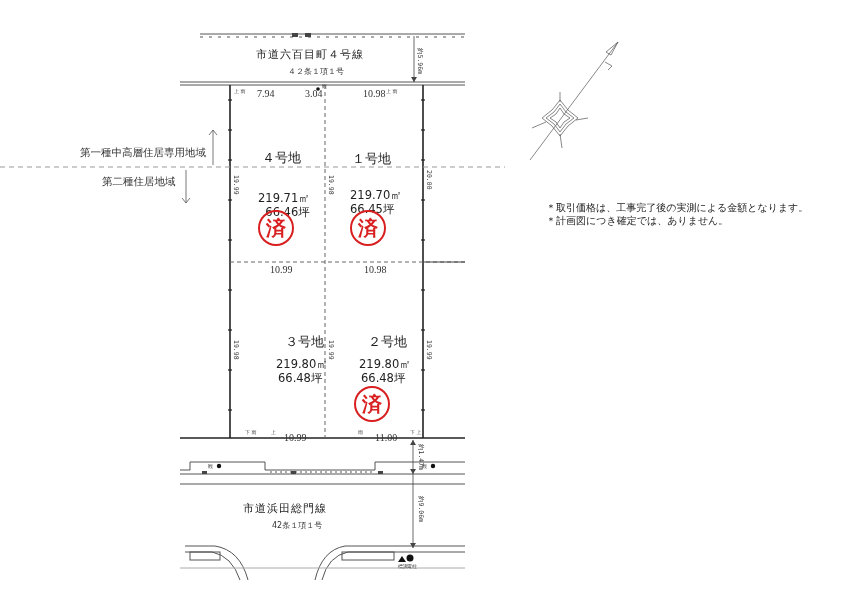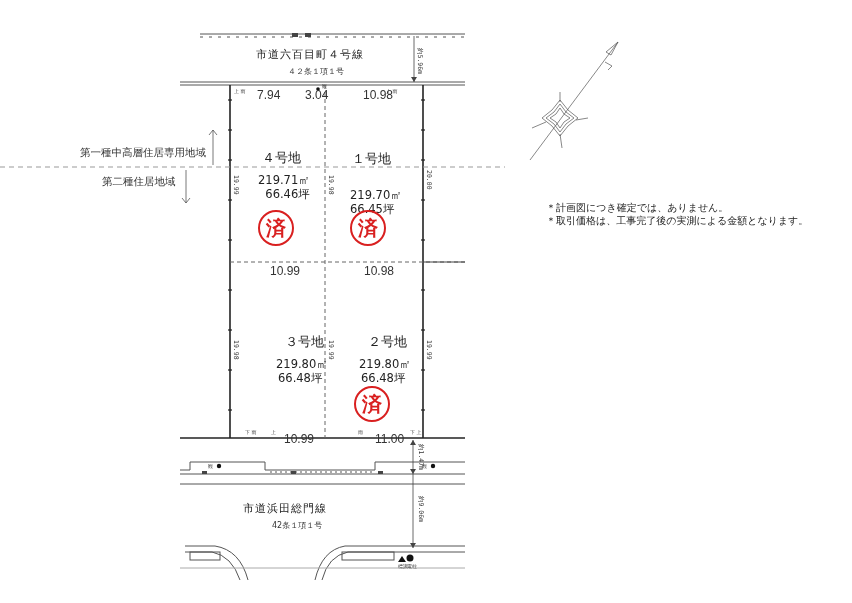--- a/index.html
+++ b/index.html
@@ -3,21 +3,21 @@
 <meta charset="utf-8">
 <style>
   html,body{margin:0;padding:0;background:#fff;}
   body{width:852px;height:603px;position:relative;overflow:hidden;font-family:"DejaVu Sans","Liberation Sans",sans-serif;color:#222;}
   .abs{position:absolute;}
   svg.map{position:absolute;left:0;top:0;}
   .road-name{font-size:11px;letter-spacing:1px;color:#222;white-space:nowrap;}
   .road-sub{font-size:8px;color:#333;white-space:nowrap;}
   .lot-name{font-size:13px;color:#222;white-space:nowrap;}
   .lot-area{font-size:11.5px;color:#222;line-height:14px;white-space:nowrap;}
-  .dim{font-size:12px;color:#333;white-space:nowrap;font-family:Liberation Sans, sans-serif;}
+  .dim{font-size:10px;color:#333;white-space:nowrap;font-family:Liberation Serif, serif;}
   .dimv{font-size:6.5px;color:#333;white-space:nowrap;font-family:"DejaVu Sans Mono","Liberation Mono",monospace;transform:rotate(90deg);transform-origin:left top;}
   .zone{font-size:10.5px;color:#333;white-space:nowrap;}
   .note{font-size:10px;color:#222;white-space:nowrap;line-height:13px;}
   .sold{width:36px;height:36px;border:2px solid #d92020;border-radius:50%;color:#d92020;font-size:20px;font-weight:bold;display:flex;align-items:center;justify-content:center;box-sizing:border-box;}
   .tiny{font-size:5px;color:#444;white-space:nowrap;}
 </style>
 </head>
 <body>
 
 <svg class="map" width="852" height="603" viewBox="0 0 852 603">
@@ -137,21 +137,21 @@
 <div class="abs dimv" style="left:433px;top:170px;">20.00</div>
 <div class="abs dimv" style="left:240px;top:340px;">19.98</div>
 <div class="abs dimv" style="left:335px;top:340px;">19.99</div>
 <div class="abs dimv" style="left:433px;top:340px;">19.99</div>
 
 <div class="abs dim" style="left:270px;top:264px;">10.99</div>
 <div class="abs dim" style="left:364px;top:264px;">10.98</div>
 
 <div class="abs" style="left:258px;top:149px;">
   <div class="lot-name" style="margin-left:4px;">４号地</div>
-  <div class="lot-area" style="margin-top:6px;">219.71㎡</div>
+  <div class="lot-area" style="margin-top:24px;">219.71㎡</div>
   <div class="lot-area" style="margin-left:3px;text-align:right;">66.46坪</div>
 </div>
 <div class="abs sold" style="left:258px;top:210px;">済</div>
 
 <div class="abs" style="left:350px;top:150px;">
   <div class="lot-name" style="margin-left:2px;font-family:Liberation Serif, serif;">１号地</div>
   <div class="lot-area" style="margin-top:20px;">219.70㎡</div>
   <div class="lot-area">66.45坪</div>
 </div>
 <div class="abs sold" style="left:350px;top:210px;">済</div>
@@ -179,17 +179,17 @@
 <div class="abs dimv" style="left:425px;top:444px;">約1.47m</div>
 <div class="abs tiny" style="left:208px;top:463px;">観</div>
 <div class="abs tiny" style="left:422px;top:463px;">観</div>
 <div class="abs road-name" style="left:243px;top:501px;">市道浜田総門線</div>
 <div class="abs road-sub" style="left:272px;top:520px;">42条１項１号</div>
 <div class="abs dimv" style="left:425px;top:496px;">約9.06m</div>
 <div class="abs tiny" style="left:398px;top:563px;">標識</div>
 <div class="abs tiny" style="left:407px;top:563px;">電柱</div>
 
 <div class="abs" style="left:546px;top:201px;">
+  <div class="note">＊取引価格は、工事完了後の実測による金額となります。</div>
   <div class="note">＊計画図につき確定では、ありません。</div>
-  <div class="note">＊取引価格は、工事完了後の実測による金額となります。</div>
 </div>
 
 <div class="abs" style="left:520px;top:40px;width:110px;height:130px;"></div>
 
 </body></html>

